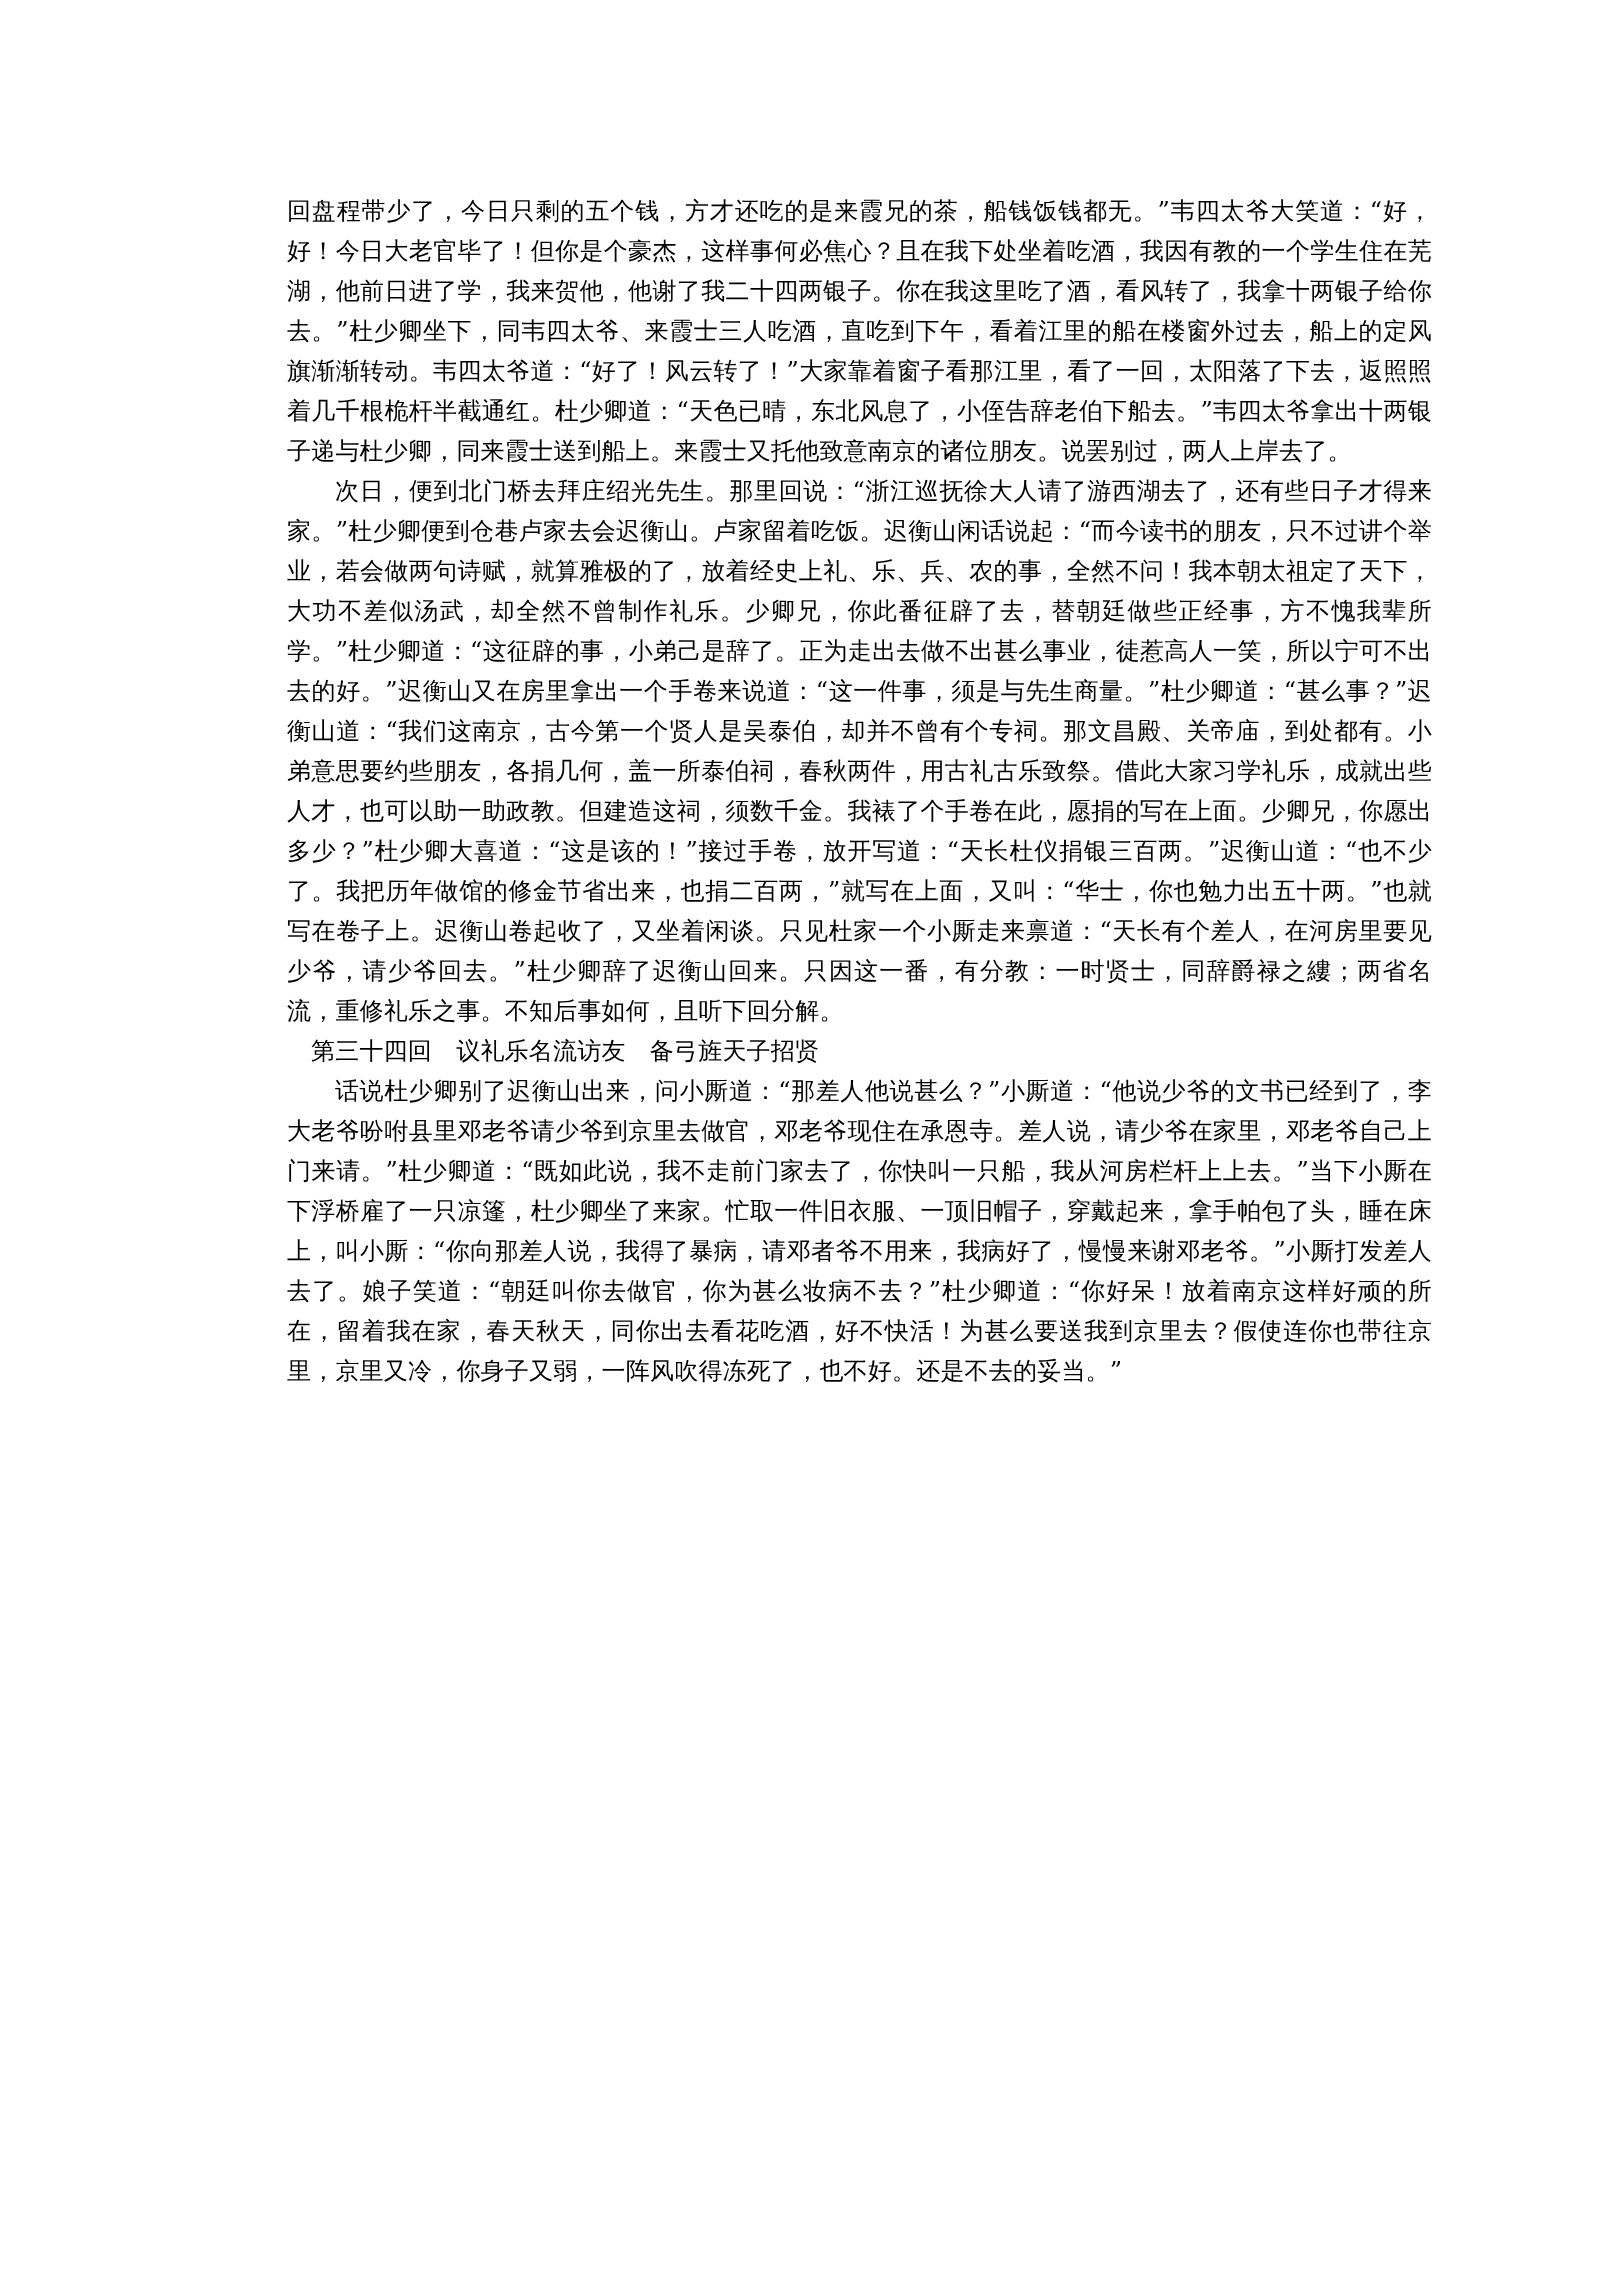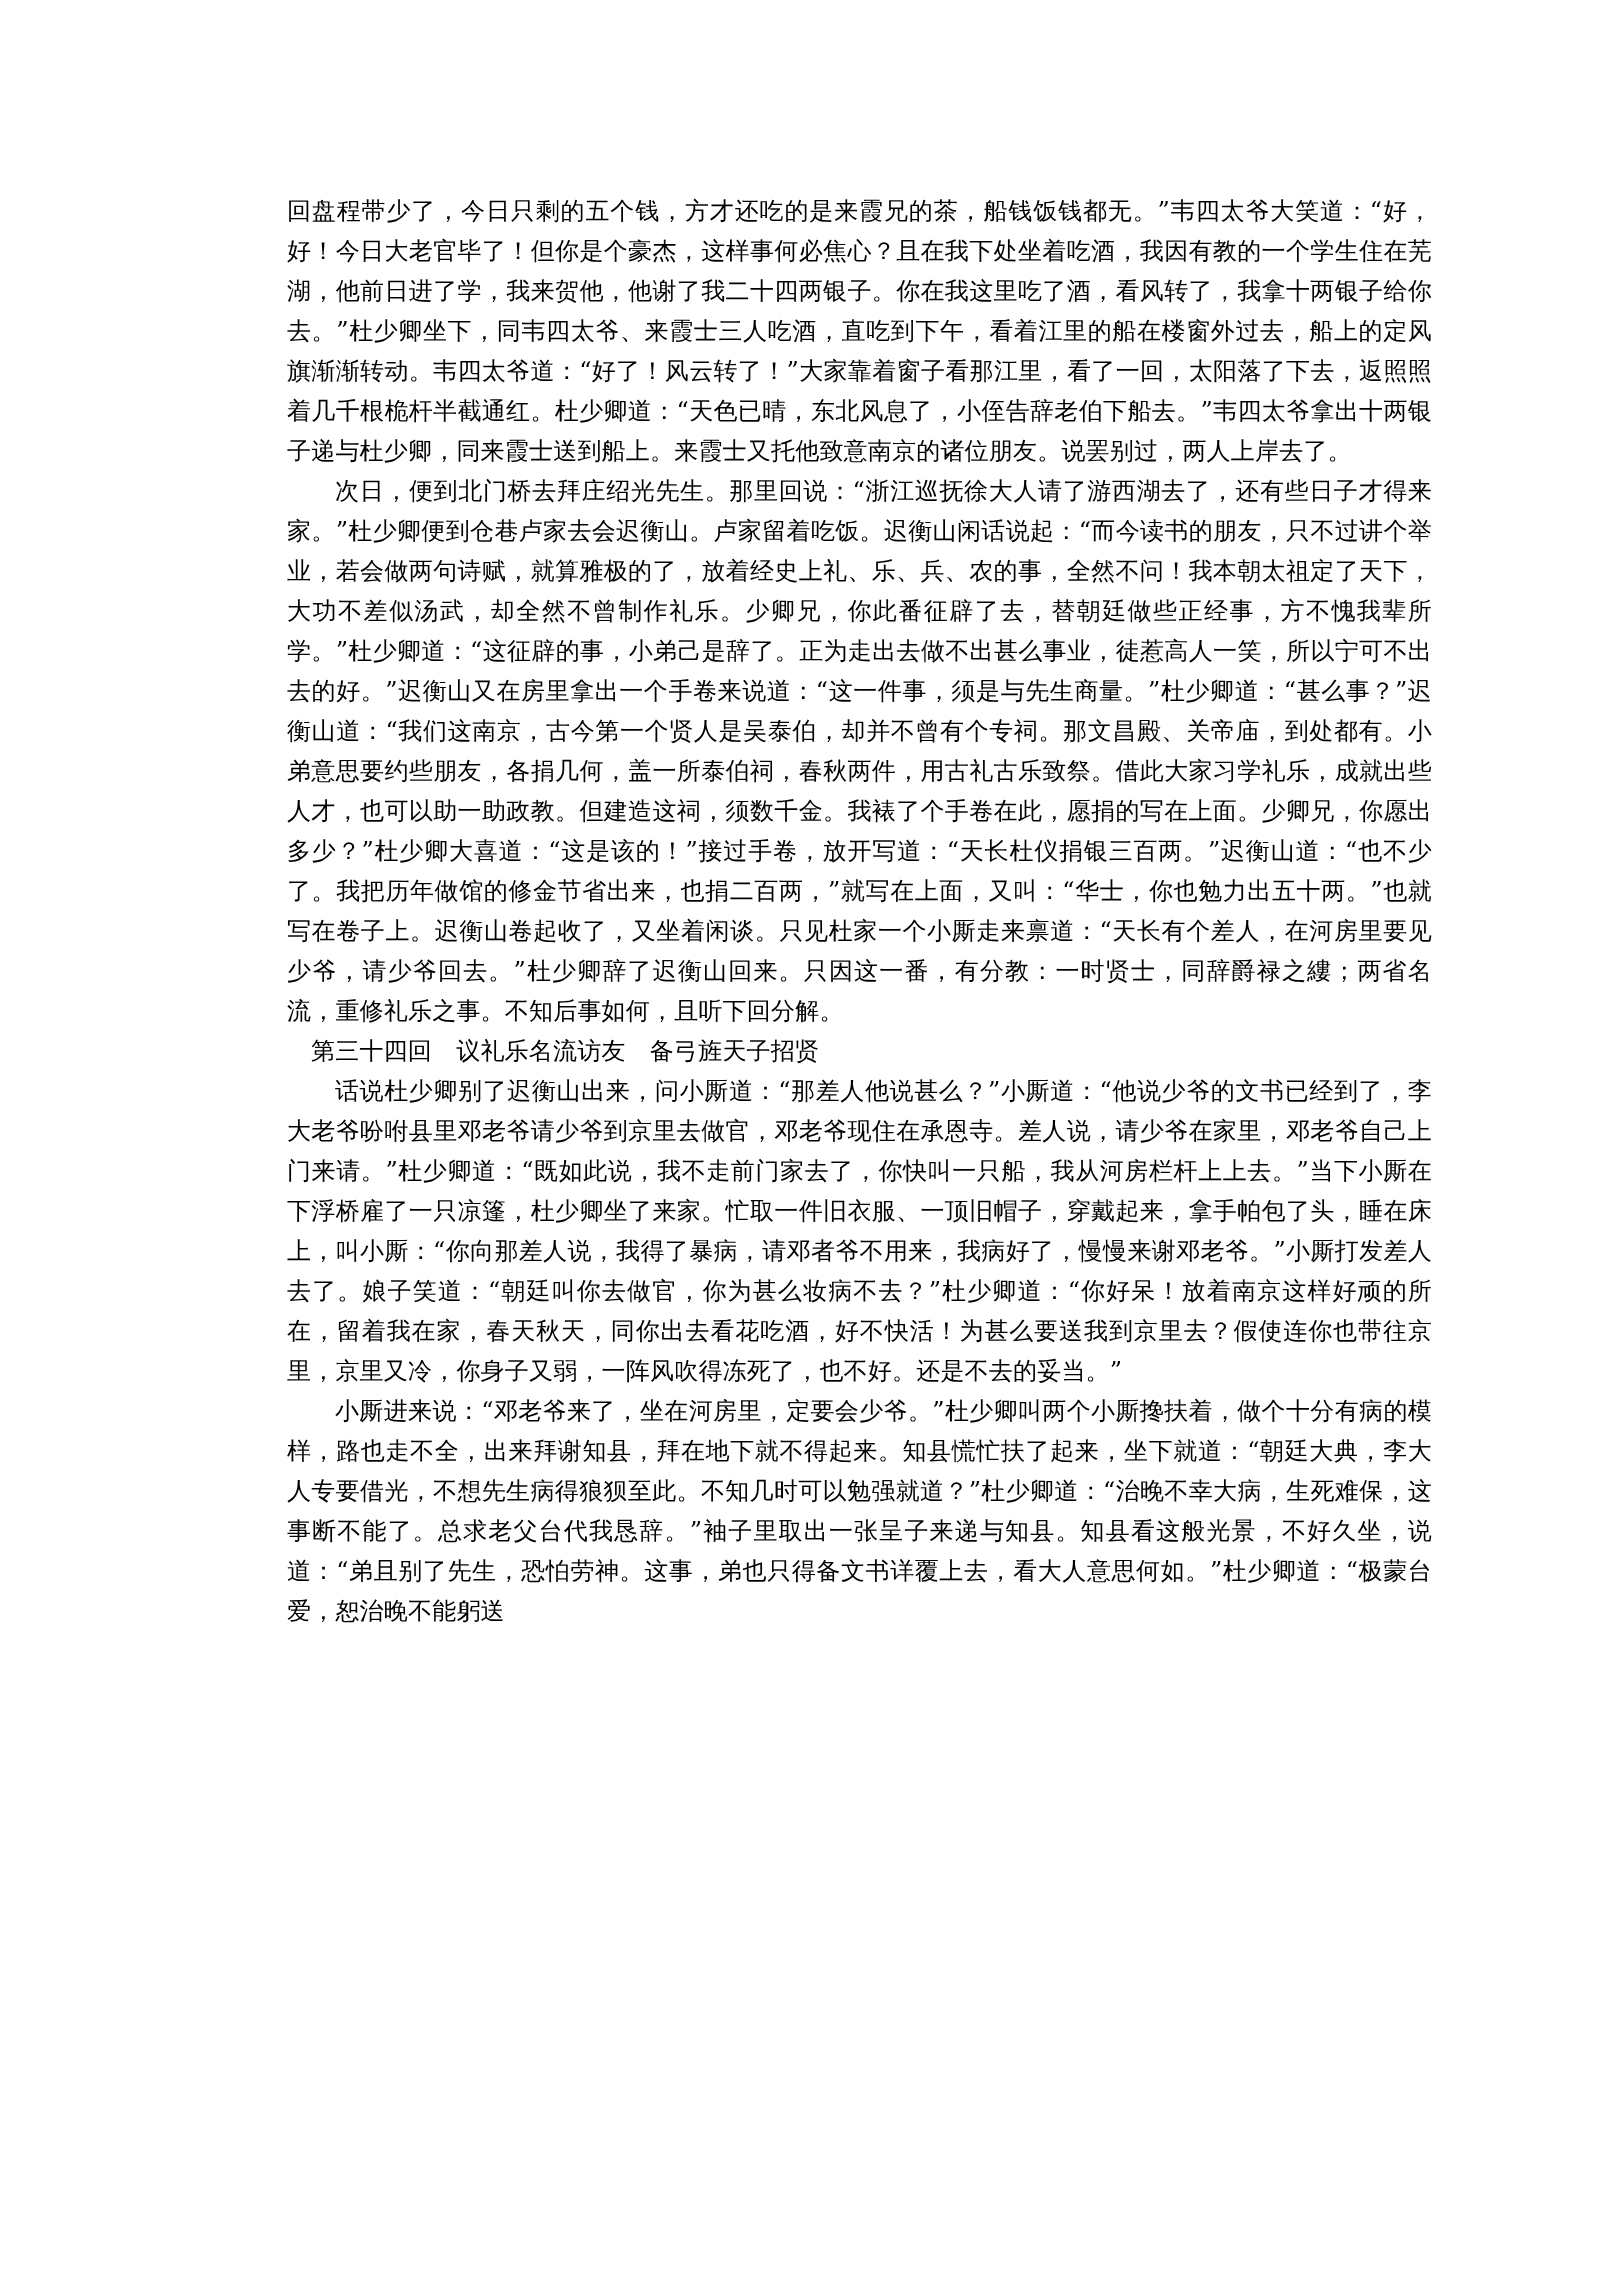--- a/index.html
+++ b/index.html
@@ -41,16 +41,15 @@
 </style>
 </head>
 <body>
 
 <div class="page">
   <div class="content">
     <p class="flush">回盘程带少了，今日只剩的五个钱，方才还吃的是来霞兄的茶，船钱饭钱都无。”韦四太爷大笑道：“好，好！今日大老官毕了！但你是个豪杰，这样事何必焦心？且在我下处坐着吃酒，我因有教的一个学生住在芜湖，他前日进了学，我来贺他，他谢了我二十四两银子。你在我这里吃了酒，看风转了，我拿十两银子给你去。”杜少卿坐下，同韦四太爷、来霞士三人吃酒，直吃到下午，看着江里的船在楼窗外过去，船上的定风旗渐渐转动。韦四太爷道：“好了！风云转了！”大家靠着窗子看那江里，看了一回，太阳落了下去，返照照着几千根桅杆半截通红。杜少卿道：“天色已晴，东北风息了，小侄告辞老伯下船去。”韦四太爷拿出十两银子递与杜少卿，同来霞士送到船上。来霞士又托他致意南京的诸位朋友。说罢别过，两人上岸去了。</p>
     <p class="indent">次日，便到北门桥去拜庄绍光先生。那里回说：“浙江巡抚徐大人请了游西湖去了，还有些日子才得来家。”杜少卿便到仓巷卢家去会迟衡山。卢家留着吃饭。迟衡山闲话说起：“而今读书的朋友，只不过讲个举业，若会做两句诗赋，就算雅极的了，放着经史上礼、乐、兵、农的事，全然不问！我本朝太祖定了天下，大功不差似汤武，却全然不曾制作礼乐。少卿兄，你此番征辟了去，替朝廷做些正经事，方不愧我辈所学。”杜少卿道：“这征辟的事，小弟己是辞了。正为走出去做不出甚么事业，徒惹高人一笑，所以宁可不出去的好。”迟衡山又在房里拿出一个手卷来说道：“这一件事，须是与先生商量。”杜少卿道：“甚么事？”迟衡山道：“我们这南京，古今第一个贤人是吴泰伯，却并不曾有个专祠。那文昌殿、关帝庙，到处都有。小弟意思要约些朋友，各捐几何，盖一所泰伯祠，春秋两件，用古礼古乐致祭。借此大家习学礼乐，成就出些人才，也可以助一助政教。但建造这祠，须数千金。我裱了个手卷在此，愿捐的写在上面。少卿兄，你愿出多少？”杜少卿大喜道：“这是该的！”接过手卷，放开写道：“天长杜仪捐银三百两。”迟衡山道：“也不少了。我把历年做馆的修金节省出来，也捐二百两，”就写在上面，又叫：“华士，你也勉力出五十两。”也就写在卷子上。迟衡山卷起收了，又坐着闲谈。只见杜家一个小厮走来禀道：“天长有个差人，在河房里要见少爷，请少爷回去。”杜少卿辞了迟衡山回来。只因这一番，有分教：一时贤士，同辞爵禄之縷；两省名流，重修礼乐之事。不知后事如何，且听下回分解。</p>
     <p class="heading">第三十四回　议礼乐名流访友　备弓旌天子招贤</p>
     <p class="indent">话说杜少卿别了迟衡山出来，问小厮道：“那差人他说甚么？”小厮道：“他说少爷的文书已经到了，李大老爷吩咐县里邓老爷请少爷到京里去做官，邓老爷现住在承恩寺。差人说，请少爷在家里，邓老爷自己上门来请。”杜少卿道：“既如此说，我不走前门家去了，你快叫一只船，我从河房栏杆上上去。”当下小厮在下浮桥雇了一只凉篷，杜少卿坐了来家。忙取一件旧衣服、一顶旧帽子，穿戴起来，拿手帕包了头，睡在床上，叫小厮：“你向那差人说，我得了暴病，请邓者爷不用来，我病好了，慢慢来谢邓老爷。”小厮打发差人去了。娘子笑道：“朝廷叫你去做官，你为甚么妆病不去？”杜少卿道：“你好呆！放着南京这样好顽的所在，留着我在家，春天秋天，同你出去看花吃酒，好不快活！为甚么要送我到京里去？假使连你也带往京里，京里又冷，你身子又弱，一阵风吹得冻死了，也不好。还是不去的妥当。”</p>
-    <p class="indent">小厮进来说：“邓老爷来了，坐在河房里，定要会少爷。”杜少卿叫两个小厮搀扶着，做个十分有病的模样，路也走不全，出来拜谢知县，拜在地下就不得起来。知县慌忙扶了起来，坐下就道：“朝廷大典，李大人专要借光，不想先生病得狼狈至此。不知几时可以勉强就道？”杜少卿道：“治晚不幸大病，生死难保，这事断不能了。总求老父台代我恳辞。”袖子里取出一张呈子来递与知县。知县看这般光景，不好久坐，说道：“弟且别了先生，恐怕劳神。这事，弟也只得备文书详覆上去，看大人意思何如。”杜少卿道：“极蒙台爱，恕治晚不能躬送</p>
   </div>
 </div>
 
 
 </body></html>

